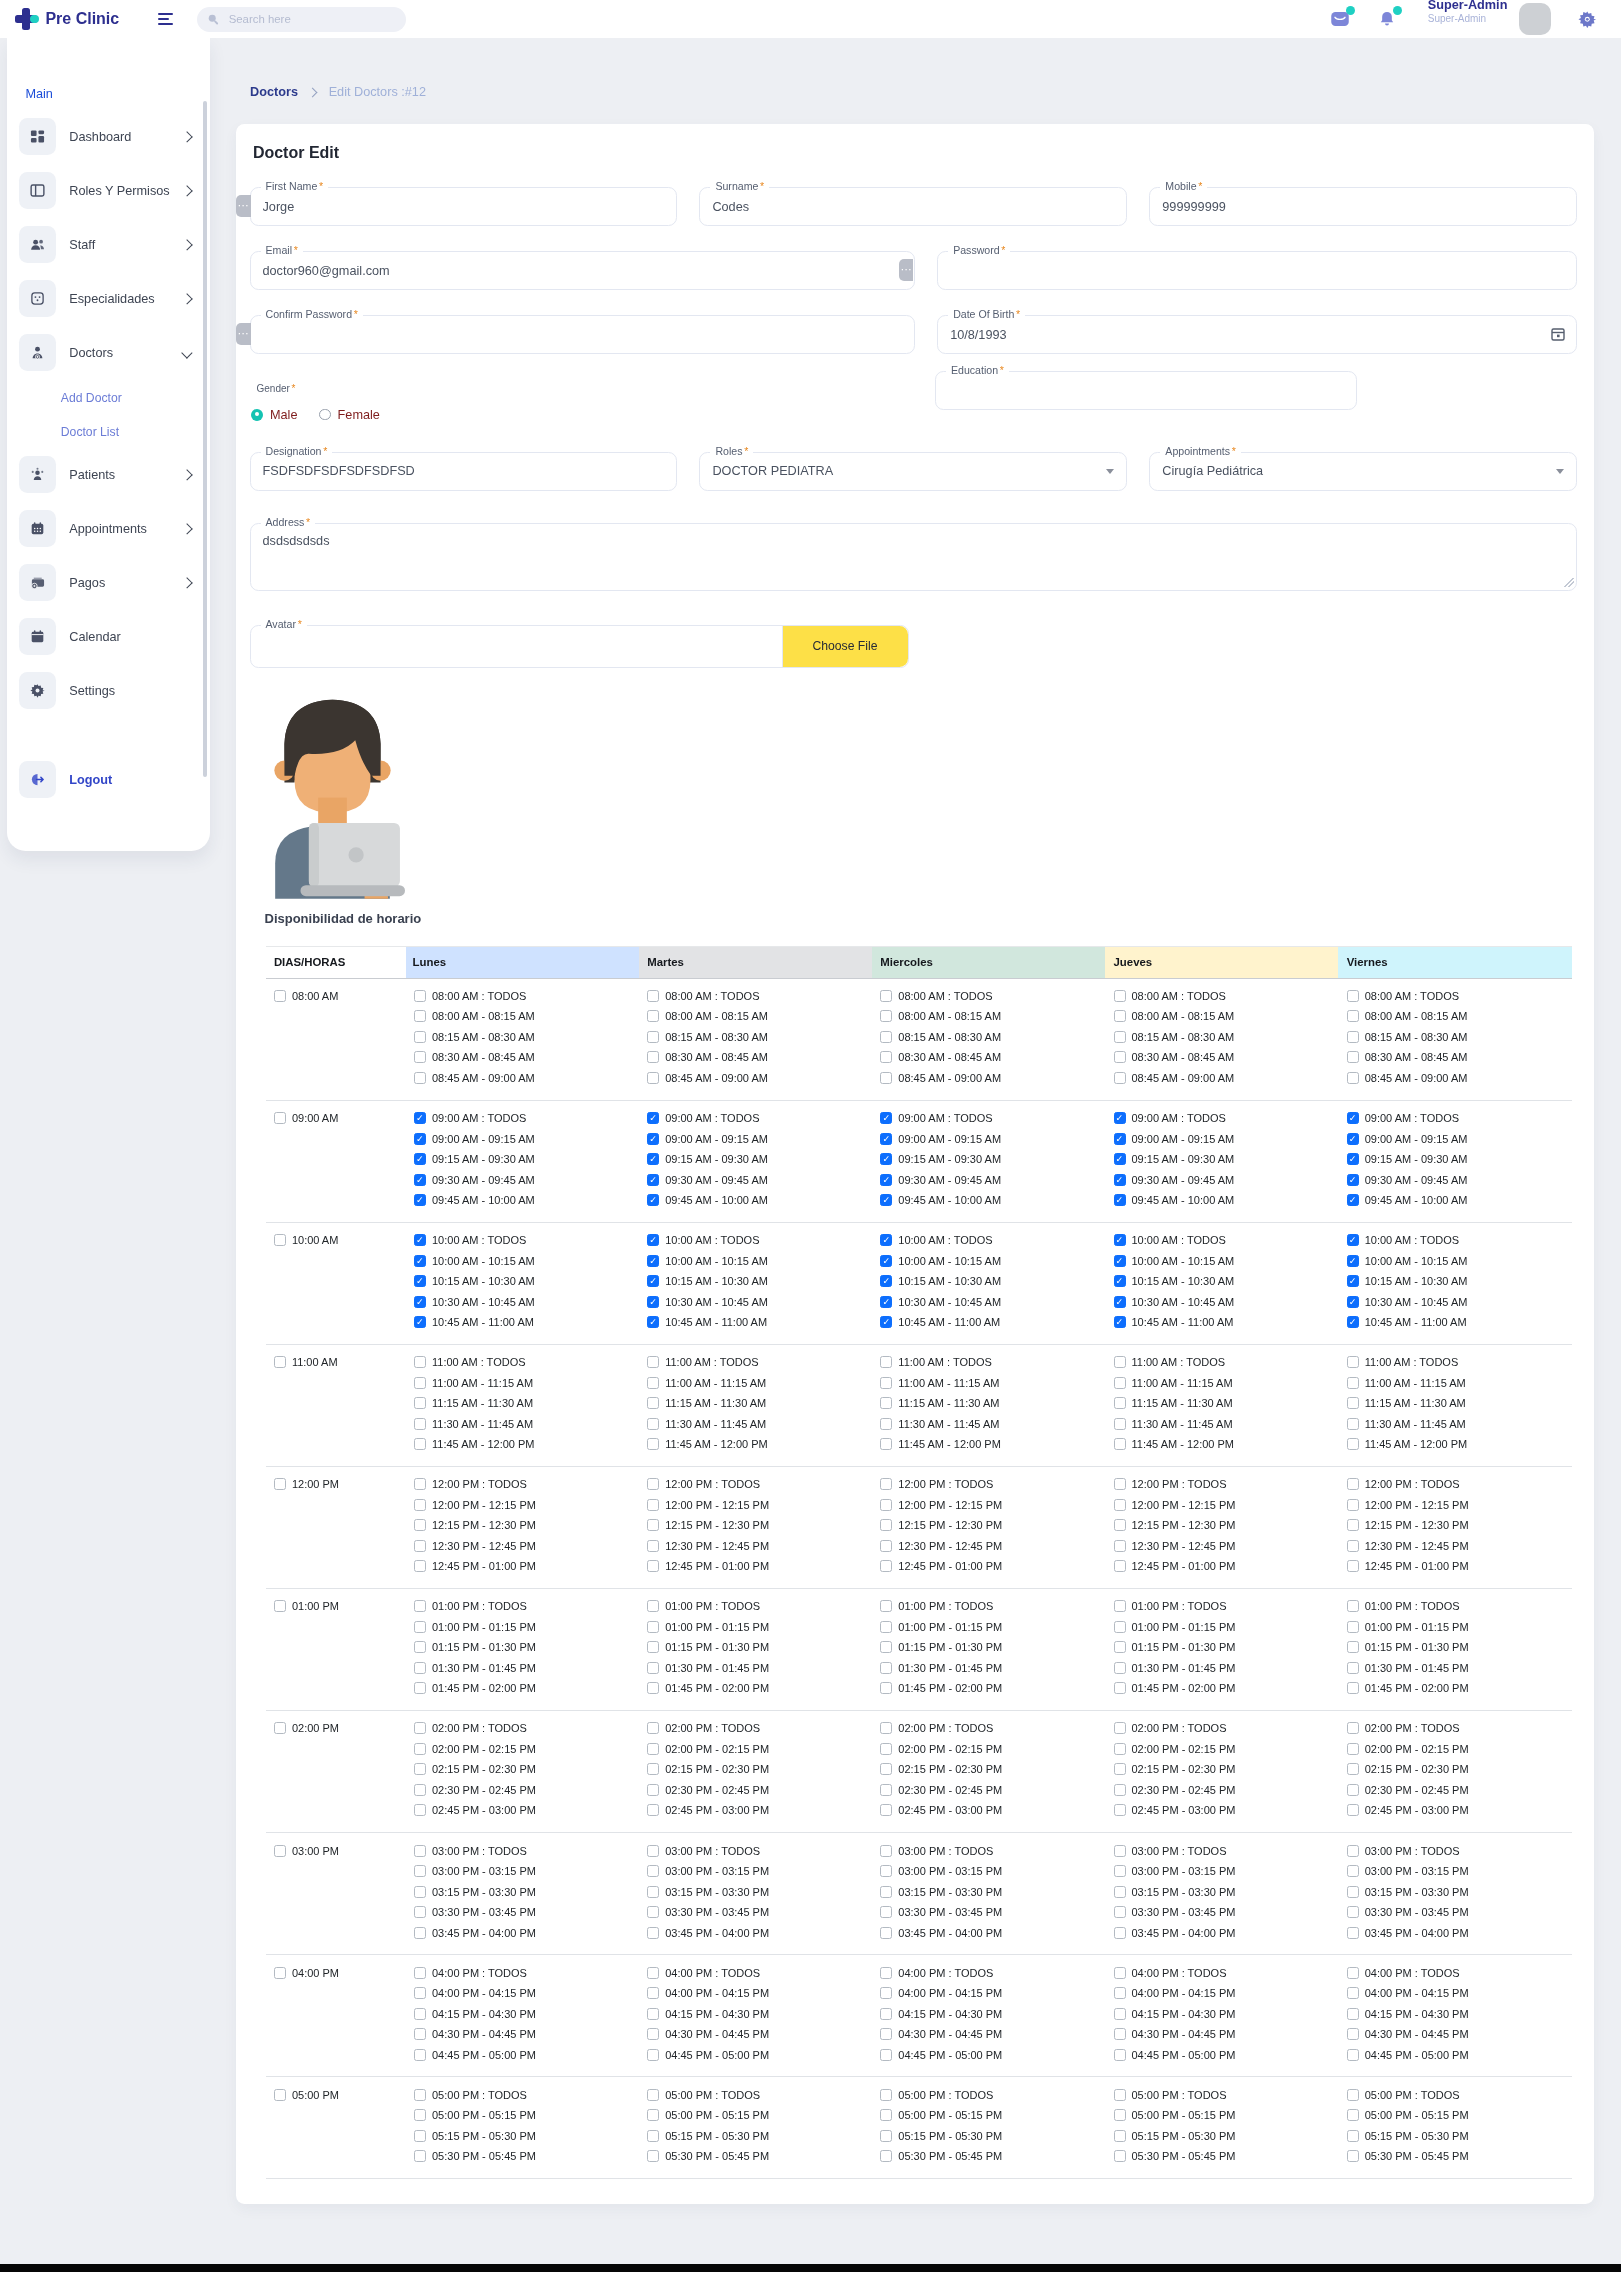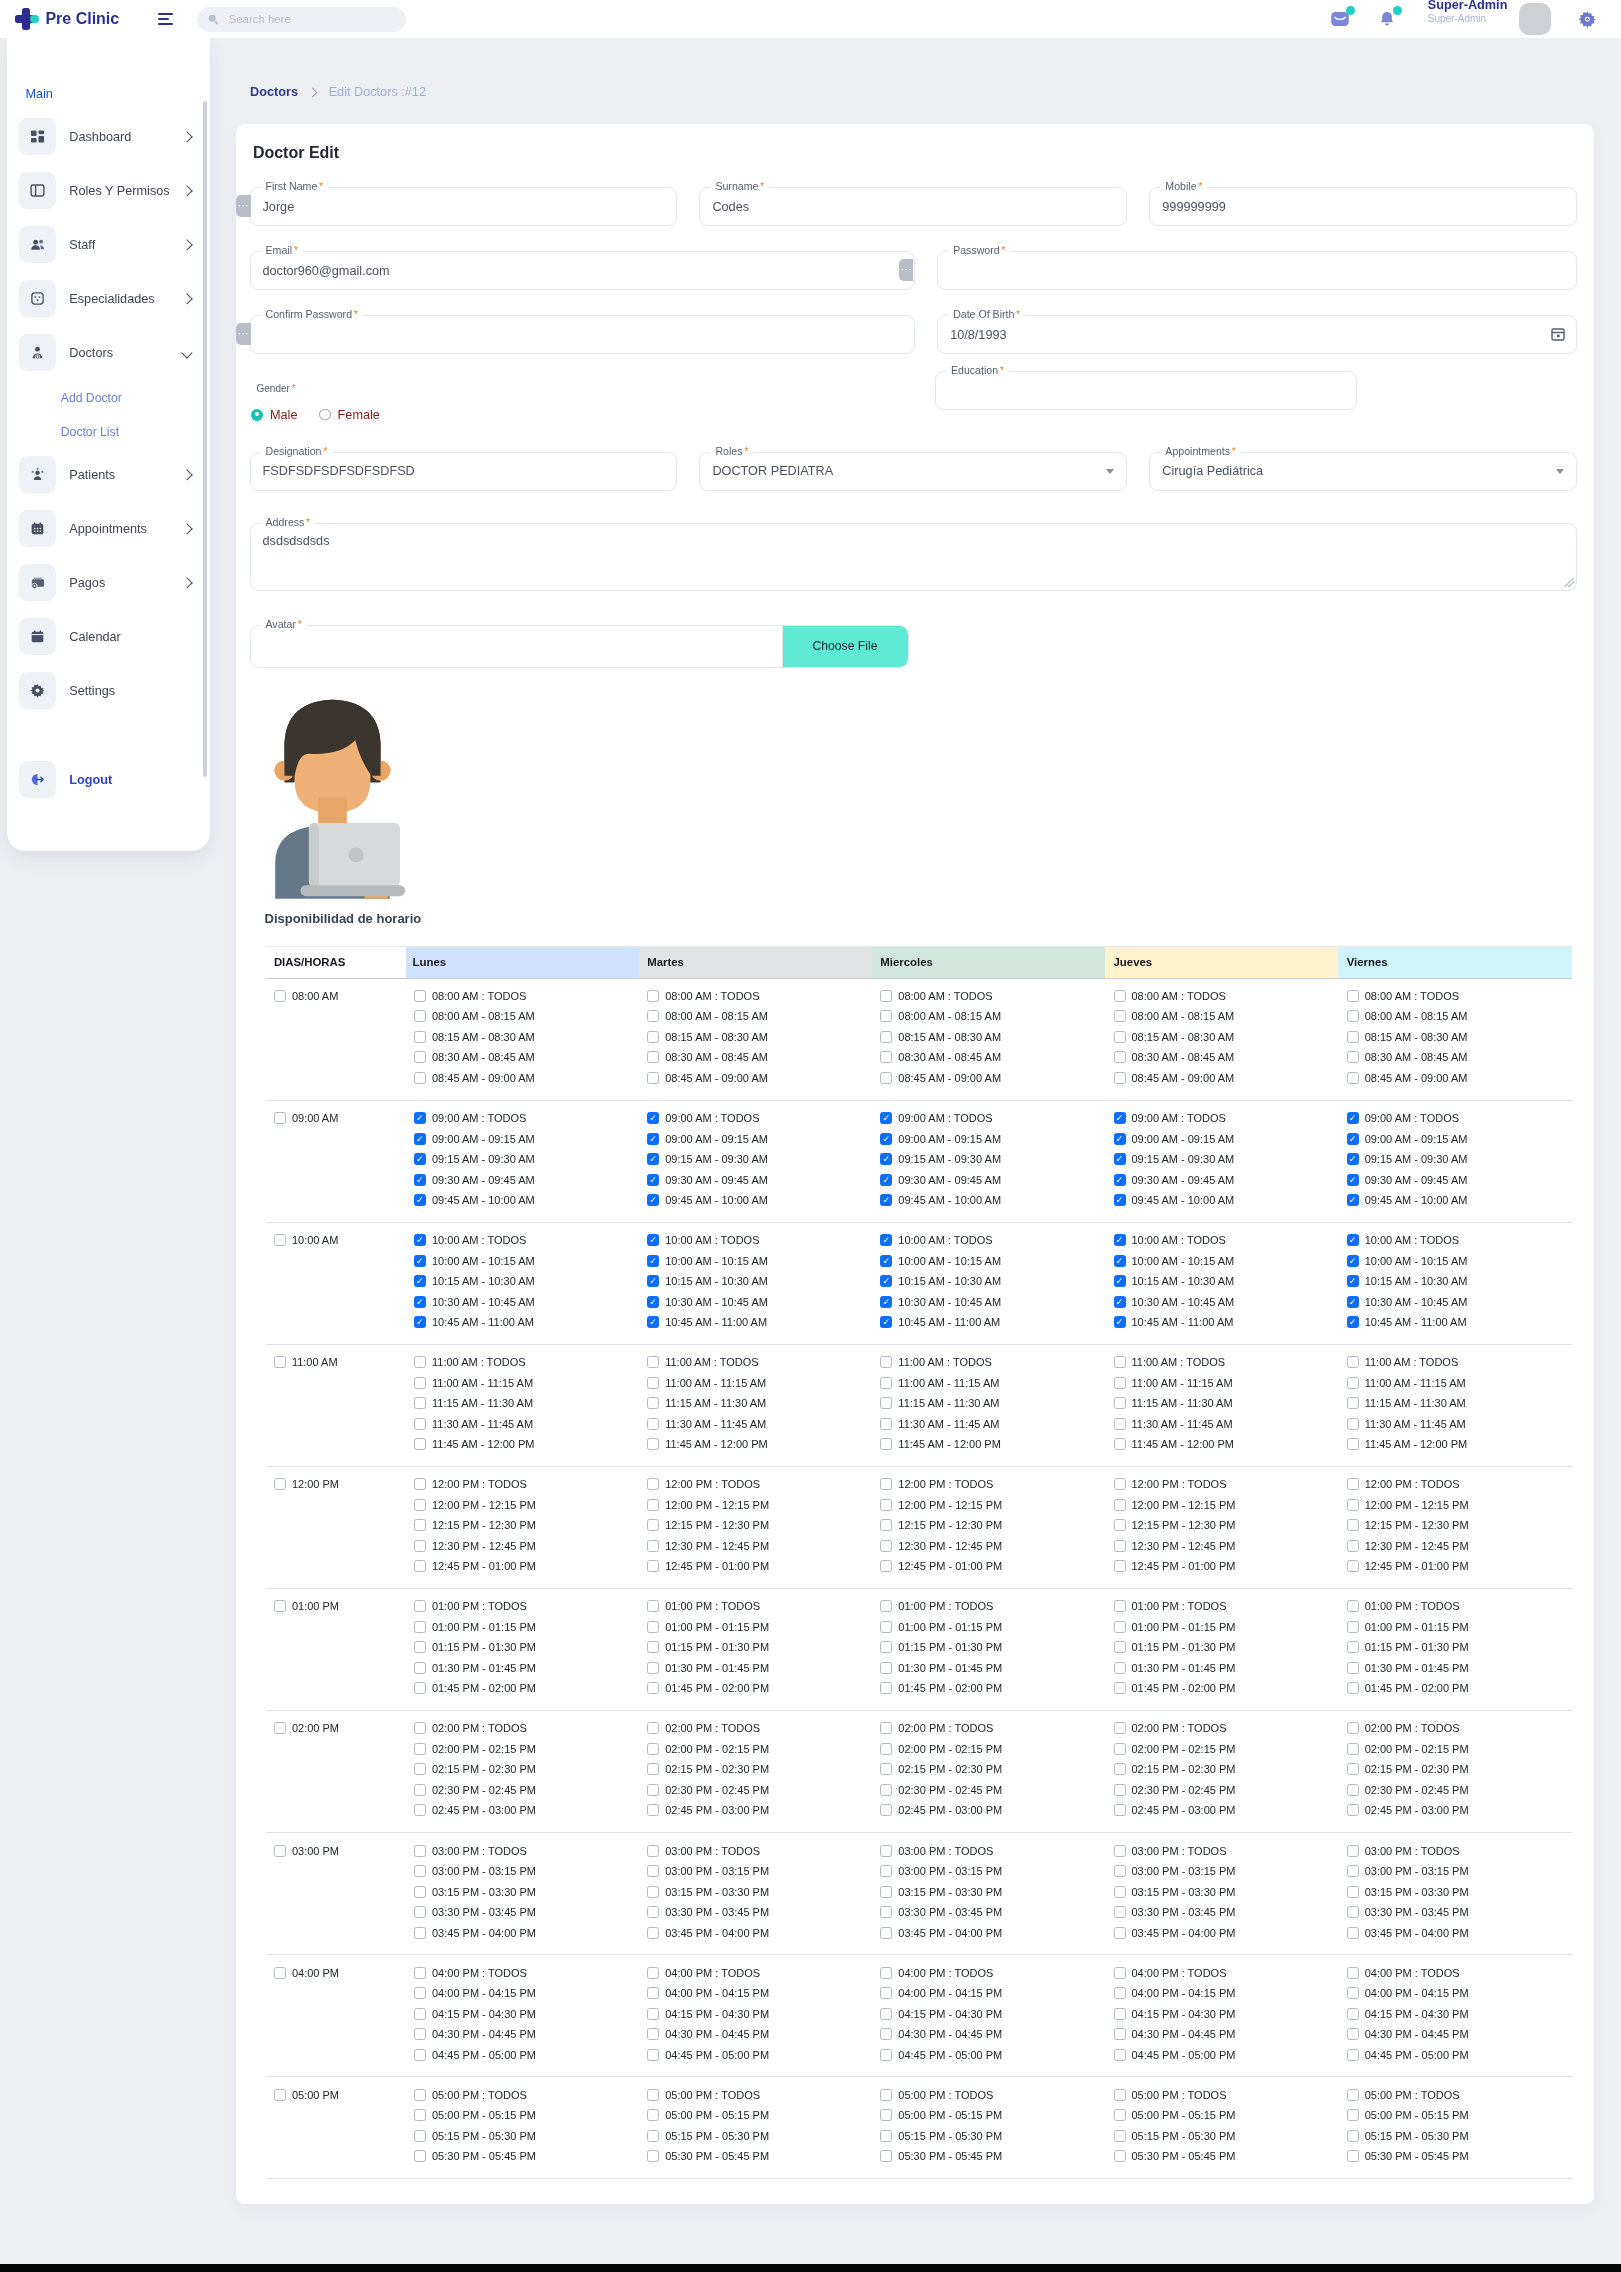--- a/index.html
+++ b/index.html
@@ -89,21 +89,21 @@
   .glabel{font-size:10px;color:#555e70;margin-left:7px}
   .radios{display:flex;align-items:center;margin-top:13.5px;margin-left:1.7px}
   .radio{display:flex;align-items:center;margin-right:22px;cursor:pointer}
   .rdot-on{width:12px;height:12px;border-radius:50%;background:#14c3b2;position:relative}
   .rdot-on:after{content:"";position:absolute;left:3.8px;top:3.8px;width:4.2px;height:4.2px;border-radius:50%;background:#fff}
   .rdot-off{width:9.3px;height:9.3px;border-radius:50%;border:1.7px solid #98a0ac;background:#fff}
   .radio span.rlabel{margin-left:6.8px;font-size:12.7px;color:#7f1d1d}
   .edu-field{width:420px;flex:0 0 auto}
 
   .avatar-field{width:657px;height:41px;flex:0 0 auto}
-  .choose-btn{position:absolute;top:0;right:0;bottom:0;width:125px;background:#5eead4;
+  .choose-btn{position:absolute;top:0;right:0;bottom:0;width:125px;background:#fde047;
       border-radius:0 8.4px 8.4px 0;display:flex;align-items:center;justify-content:center;
       font-size:12.2px;color:#262b36;border-left:0.8px solid #e3e7f1;cursor:pointer}
 
   .illustration{margin:13.5px 0 0 10px;display:block}
   .sched-title{margin:12px 0 0 15px;font-size:13px;font-weight:600;color:#3a4150}
 
   .sched{margin:20px 0 0 16px;border-collapse:collapse;width:1306px;table-layout:fixed}
   .sched th{font-size:11.4px;font-weight:bold;color:#15181d;text-align:left;padding:9.3px 8.4px;
             border-top:0.8px solid #e6e8ea;border-bottom:0.8px solid #c9ccd1}
   .sched td{vertical-align:top;padding:8.4px 6.8px 12.7px 8.4px;border-bottom:0.8px solid #e0e3e7;

